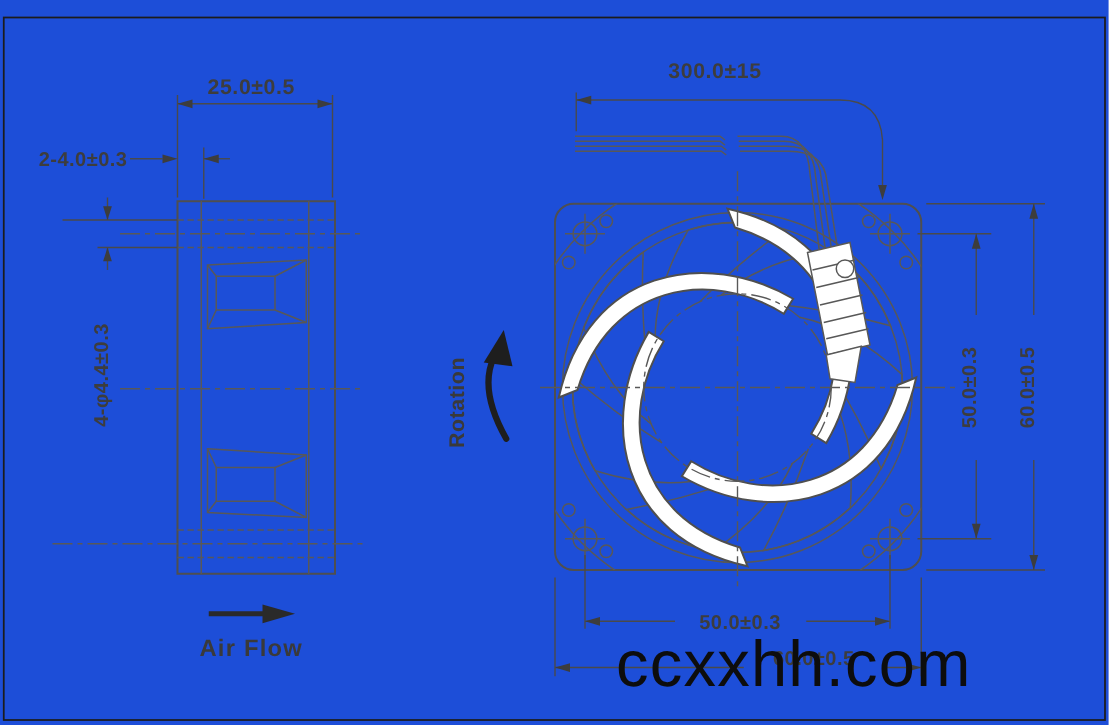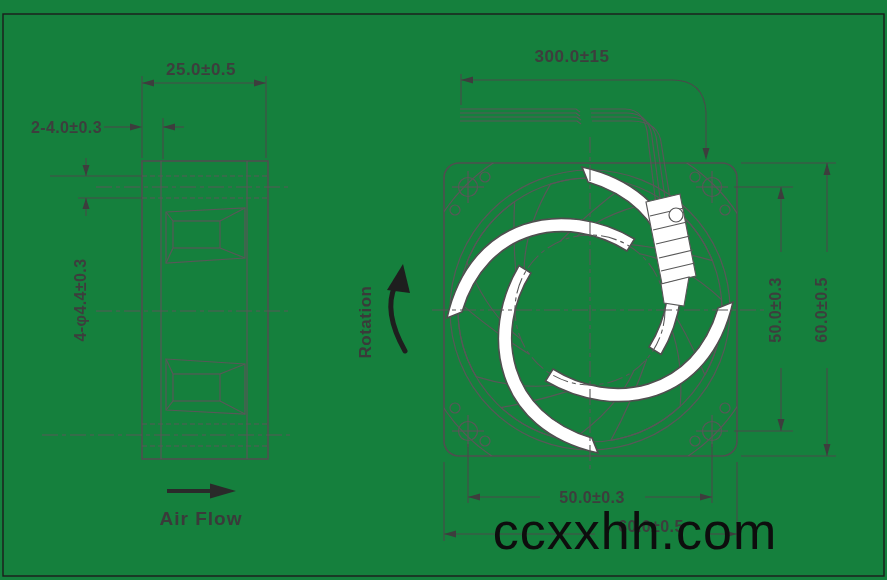--- a/index.html
+++ b/index.html
@@ -1,16 +1,16 @@
 <!DOCTYPE html>
 <html><head>
 <meta charset="utf-8">
 <style>
   html,body{margin:0;padding:0;background:#fff;}
-  #stage{position:relative;width:887px;height:580px;background:#15803d;overflow:hidden;
+  #stage{position:relative;width:887px;height:580px;background:#1d4ed8;overflow:hidden;
          font-family:"Liberation Sans", sans-serif;}
   svg{position:absolute;left:0;top:0;}
   text{font-family:"Liberation Sans", sans-serif;fill:#3d3d3d;}
   .dim-label{font-size:17px;font-weight:bold;letter-spacing:.5px;}
   .dim-label-sm{font-size:16px;font-weight:bold;letter-spacing:.4px;}
   .flow-label{font-size:19px;font-weight:bold;fill:#3a3a3a;letter-spacing:1px;}
   .rot-label{font-size:17px;font-weight:bold;fill:#3a3a3a;letter-spacing:.5px;}
   .watermark{font-size:52px;fill:#0d0d0d;letter-spacing:1px;}
   .ln{stroke:#4f4f4f;fill:none;stroke-width:1.6;}
   .ln-thin{stroke:#585858;fill:none;stroke-width:1.2;}

